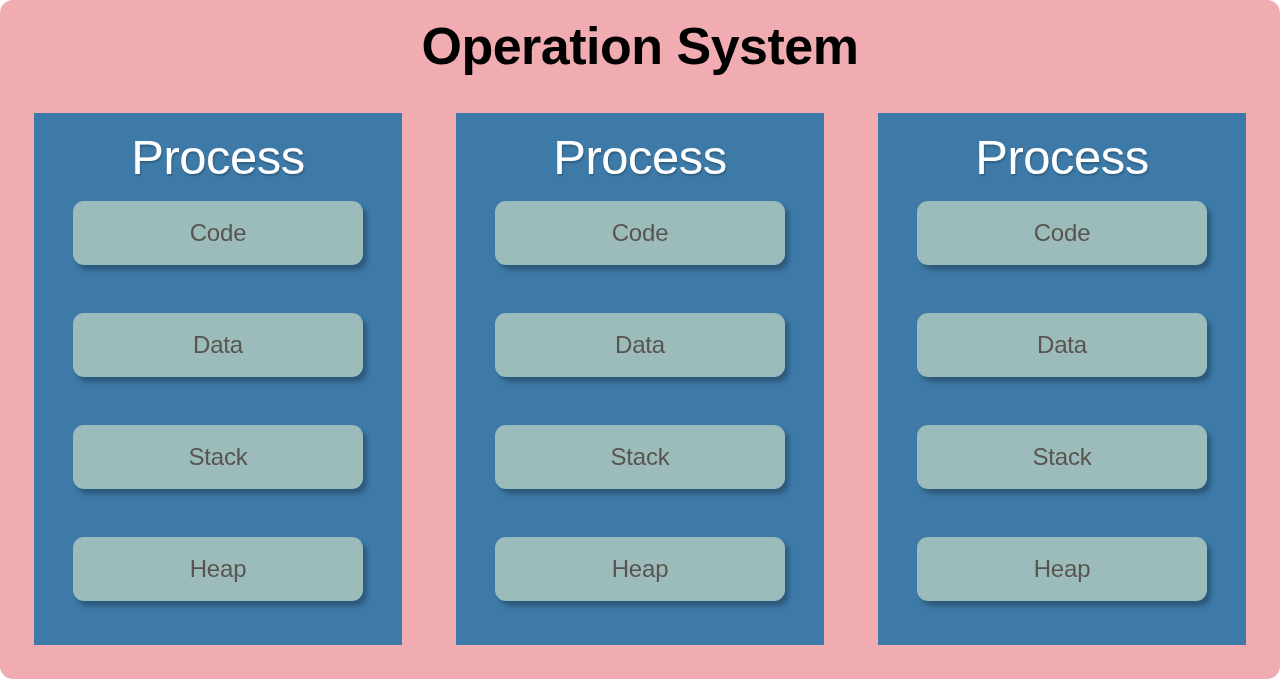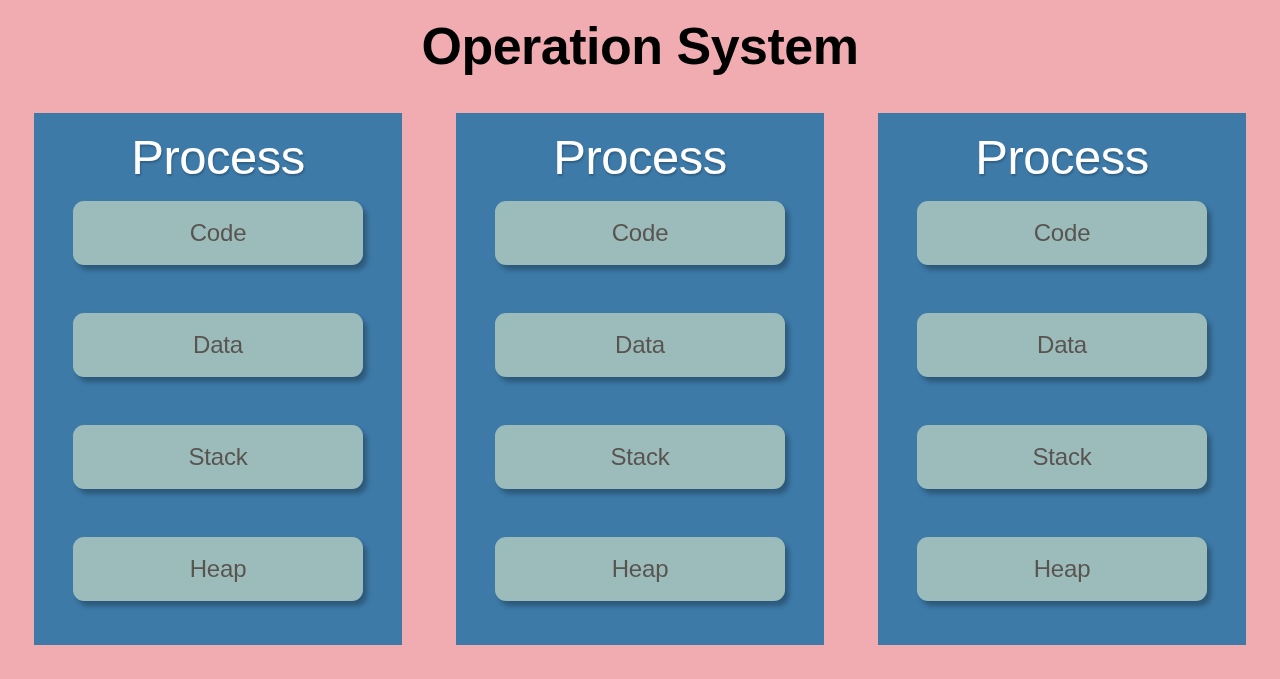--- a/index.html
+++ b/index.html
@@ -12,20 +12,21 @@
     overflow: hidden;
     font-family: "Liberation Sans", sans-serif;
   }
 
   #canvas {
     position: relative;
     width: 1280px;
     height: 679px;
     background: #f0acb0;
     box-sizing: border-box;
+    border-radius: 13px;
   }
 
   #diagram-title {
     position: absolute;
     top: 18px;
     left: 0;
     width: 1280px;
     text-align: center;
     font-size: 52px;
     font-weight: bold;

